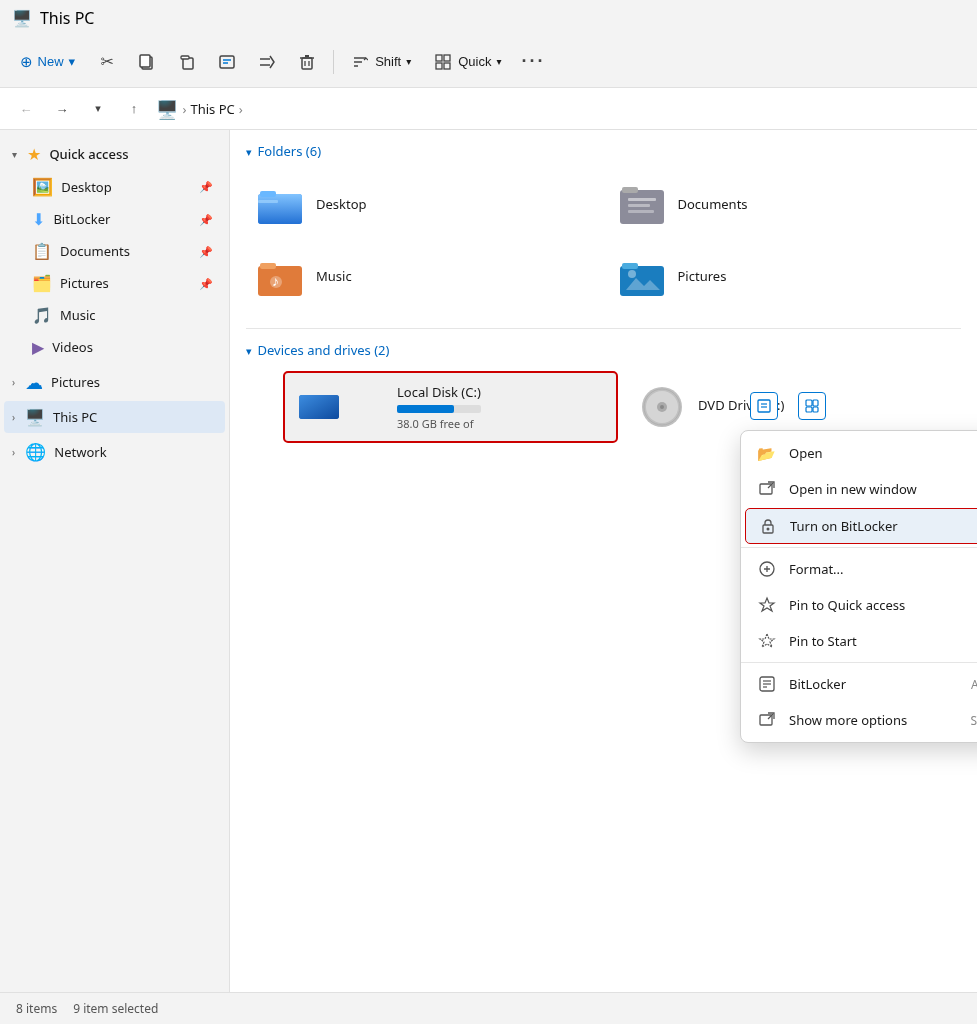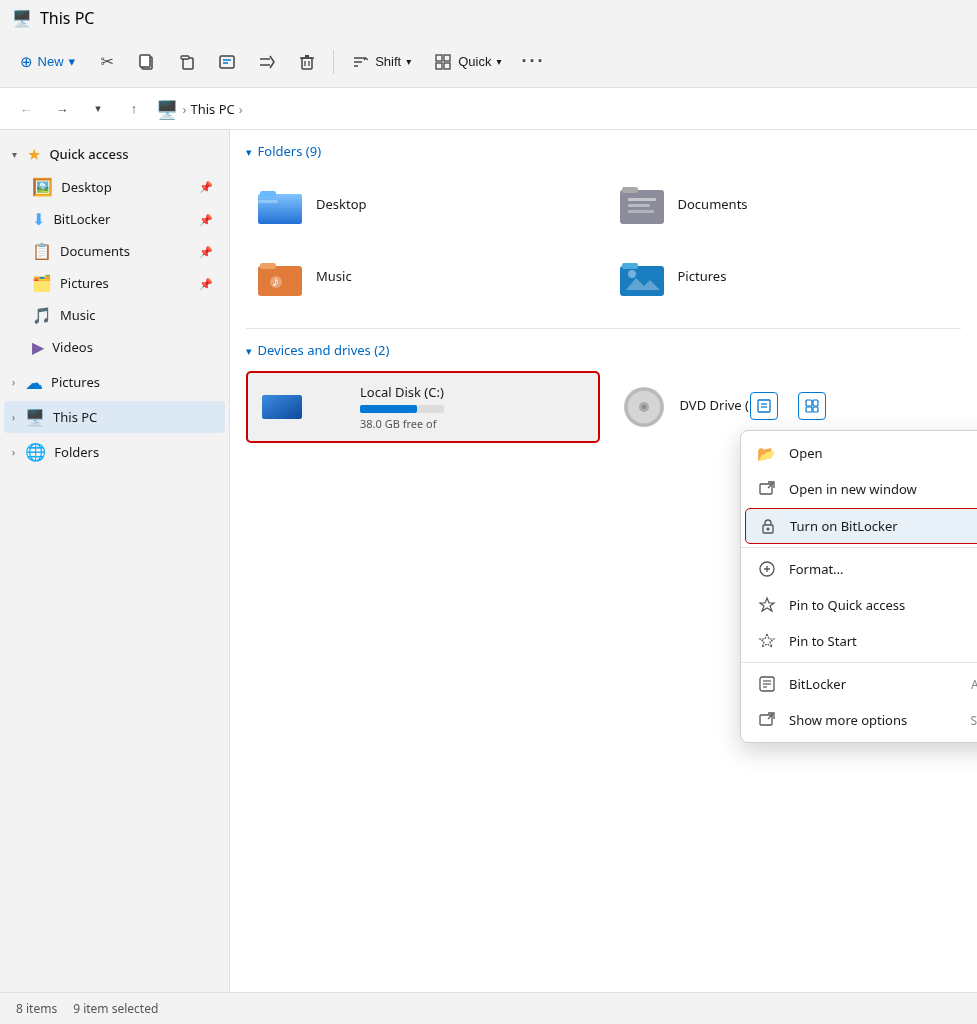--- a/index.html
+++ b/index.html
@@ -492,30 +492,30 @@
         <span class="chevron">›</span>
         <span style="font-size:16px;">🖥️</span>
         <span>This PC</span>
       </div>
     </div>
 
     <div class="sidebar-section">
       <div class="sidebar-item">
         <span class="chevron">›</span>
         <span class="network-icon">🌐</span>
-        <span>Folders</span>
+        <span>Network</span>
       </div>
     </div>
   </div>
 
   <div class="content-area">
 
     <div class="section-header">
       <span class="collapse-arrow">▾</span>
-      <span>Folders (9)</span>
+      <span>Folders (6)</span>
     </div>
 
     <div class="folders-grid">
 
       <div class="folder-item">
         <svg class="folder-thumb" viewBox="0 0 48 48" xmlns="http://www.w3.org/2000/svg">
           <rect x="2" y="14" width="44" height="30" rx="3" fill="#4b9cf5"></rect>
           <rect x="2" y="14" width="44" height="30" rx="3" fill="url(#dg)"></rect>
           <defs>
               <linearGradient id="dg" x1="0" y1="0" x2="0" y2="1">
@@ -561,21 +561,21 @@
       </div>
     </div>
 
     <div class="content-divider"></div>
 
     <div class="section-header drives-section">
       <span class="collapse-arrow">▾</span>
       <span>Devices and drives (2)</span>
     </div>
 
-    <div style="display: grid; grid-template-columns: 1fr 1fr; gap: 8px;">
+    <div style="display: grid; grid-template-columns: 1fr 1fr; gap: 8px; margin-left: 37px;">
 
       <div class="drive-item selected">
         <svg class="drive-thumb" viewBox="0 0 48 48" xmlns="http://www.w3.org/2000/svg">
           <rect x="4" y="12" width="40" height="24" rx="3" fill="#1e6dbf"></rect>
           <rect x="4" y="12" width="40" height="24" rx="3" fill="url(#wg)"></rect>
           <defs>
               <linearGradient id="wg" x1="0" y1="0" x2="1" y2="1">
                 <stop offset="0" stop-color="#3d8de0"></stop>
                 <stop offset="1" stop-color="#0d4a9e"></stop>
               </linearGradient>

